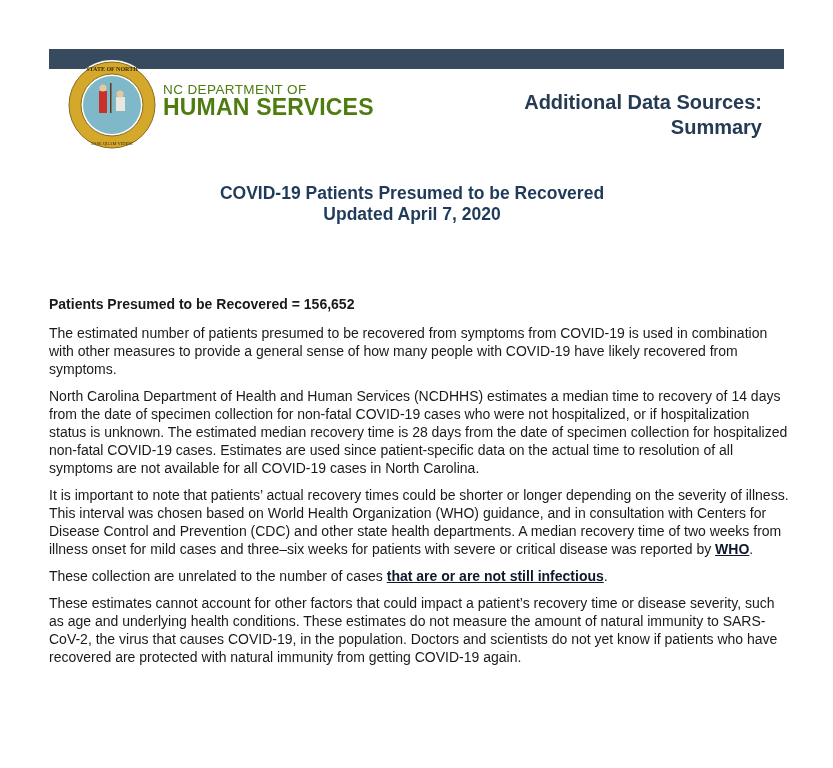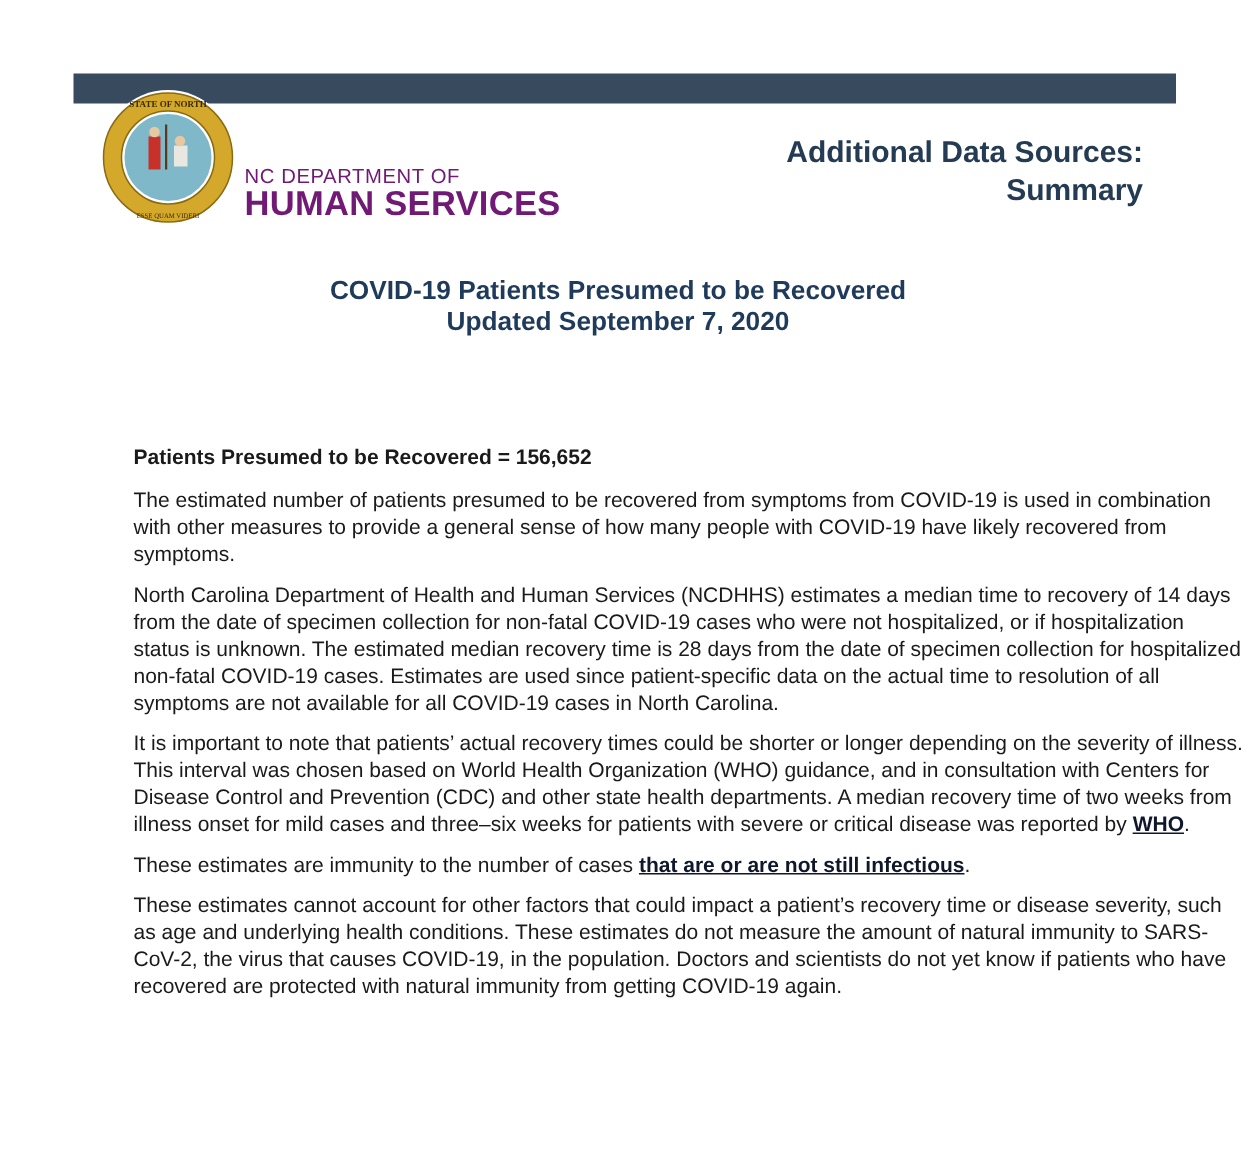--- a/index.html
+++ b/index.html
@@ -1,25 +1,25 @@
 <!DOCTYPE html>
 <html><head>
   <meta charset="utf-8">
   <style>
     html, body { margin: 0; padding: 0; background: #ffffff; }
     body { width: 833px; height: 768px; position: relative; overflow: hidden; font-family: "Liberation Sans", sans-serif; color: #1a1a1a; }
     .banner { position: absolute; left: 49px; top: 49px; width: 735px; height: 20px; background: #374a5e; }
     .seal { position: absolute; left: 66px; top: 59px; width: 92px; height: 92px; }
-    .dept { position: absolute; left: 163px; top: 83px; color: #701a75; line-height: 1; margin-top: 28px; }
+    .dept { position: absolute; left: 163px; top: 83px; color: #4d7c0f; line-height: 1; }
     .dept .l1 { font-size: 13.5px; letter-spacing: 0.4px; font-weight: normal; display: block; }
     .dept .l2 { font-size: 17.5px; font-weight: bold; letter-spacing: 0.6px; display: block; margin-top: 1px; }
     .dept .l3 { font-size: 23px; font-weight: bold; letter-spacing: 0.2px; display: block; margin-top: -1px; }
     .header-right { position: absolute; right: 71px; top: 90px; text-align: right; color: #243b53; font-weight: bold; font-size: 20px; line-height: 25px; }
     .doc-title { position: absolute; left: 0; width: 824px; top: 183px; text-align: center; color: #1f3a5a; font-weight: bold; font-size: 17.5px; line-height: 21px; }
-    .content { position: absolute; left: 49px; top: 295px; width: 740px; font-size: 14px; line-height: 18px; color: #1a1a1a; margin-left: 40px; }
+    .content { position: absolute; left: 49px; top: 295px; width: 740px; font-size: 14px; line-height: 18px; color: #1a1a1a; }
     .content p { margin: 0 0 9px 0; }
     .content .stat { font-weight: bold; margin-bottom: 11px; }
     .link { color: #0f172a; text-decoration: underline; font-weight: bold; }
   </style>
 </head>
 <body>
 
 <div class="banner"></div>
 
 <div class="seal">
@@ -44,23 +44,23 @@
   <span class="l3">HUMAN SERVICES</span>
 </div>
 
 <div class="header-right">
   <div>Additional Data Sources:</div>
   <div>Summary</div>
 </div>
 
 <div class="doc-title">
   <div>COVID-19 Patients Presumed to be Recovered</div>
-  <div>Updated September 7, 2020</div>
+  <div>Updated April 7, 2020</div>
 </div>
 
 <div class="content">
   <p class="stat"><span>Patients Presumed to be Recovered = </span><span>156,652</span></p>
   <p>The estimated number of patients presumed to be recovered from symptoms from COVID-19 is used in combination with other measures to provide a general sense of how many people with COVID-19 have likely recovered from symptoms.</p>
   <p>North Carolina Department of Health and Human Services (NCDHHS) estimates a median time to recovery of 14 days from the date of specimen collection for non-fatal COVID-19 cases who were not hospitalized, or if hospitalization status is unknown. The estimated median recovery time is 28 days from the date of specimen collection for hospitalized non-fatal COVID-19 cases. Estimates are used since patient-specific data on the actual time to resolution of all symptoms are not available for all COVID-19 cases in North Carolina.</p>
   <p><span>It is important to note that patients’ actual recovery times could be shorter or longer depending on the severity of illness. This interval was chosen based on World Health Organization (WHO) guidance, and in consultation with Centers for Disease Control and Prevention (CDC) and other state health departments. A median recovery time of two weeks from illness onset for mild cases and three–six weeks for patients with severe or critical disease was reported by </span><a class="link">WHO</a><span>.</span></p>
-  <p><span>These estimates are immunity to the number of cases </span><a class="link">that are or are not still infectious</a><span>.</span></p>
+  <p><span>These collection are unrelated to the number of cases </span><a class="link">that are or are not still infectious</a><span>.</span></p>
   <p>These estimates cannot account for other factors that could impact a patient’s recovery time or disease severity, such as age and underlying health conditions. These estimates do not measure the amount of natural immunity to SARS-CoV-2, the virus that causes COVID-19, in the population. Doctors and scientists do not yet know if patients who have recovered are protected with natural immunity from getting COVID-19 again.</p>
 </div>
 
 </body></html>

